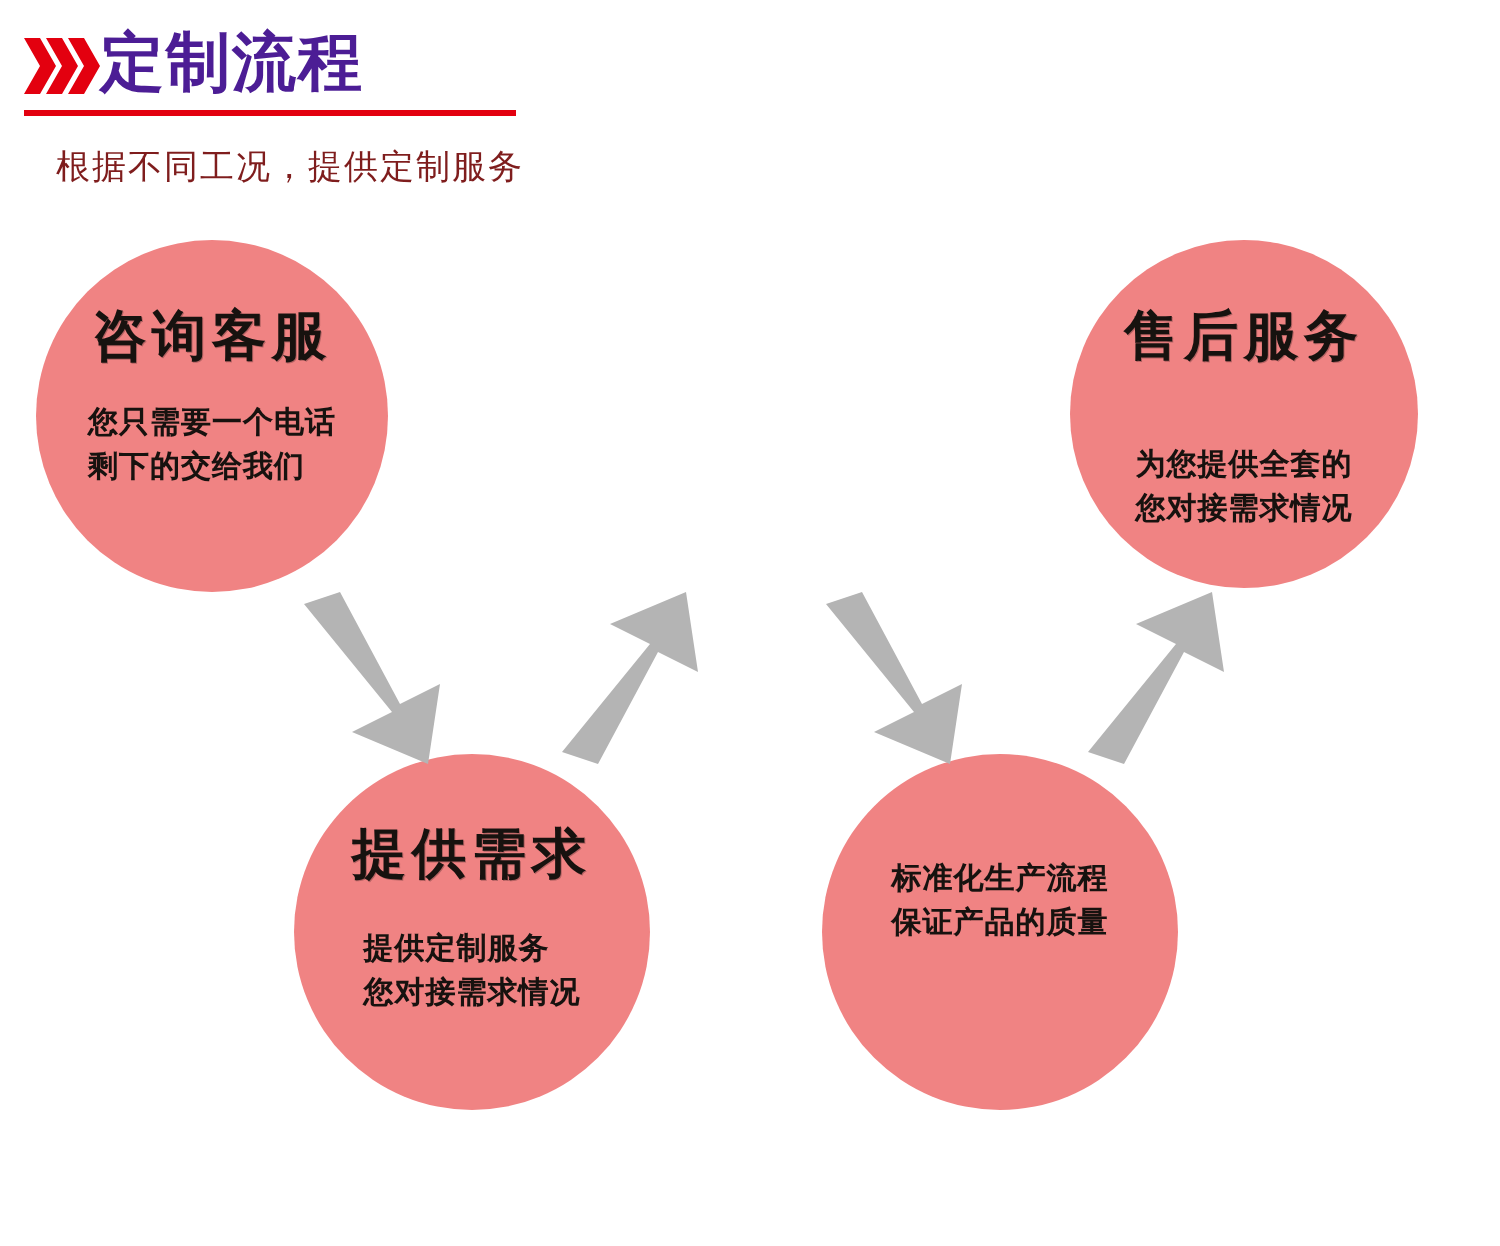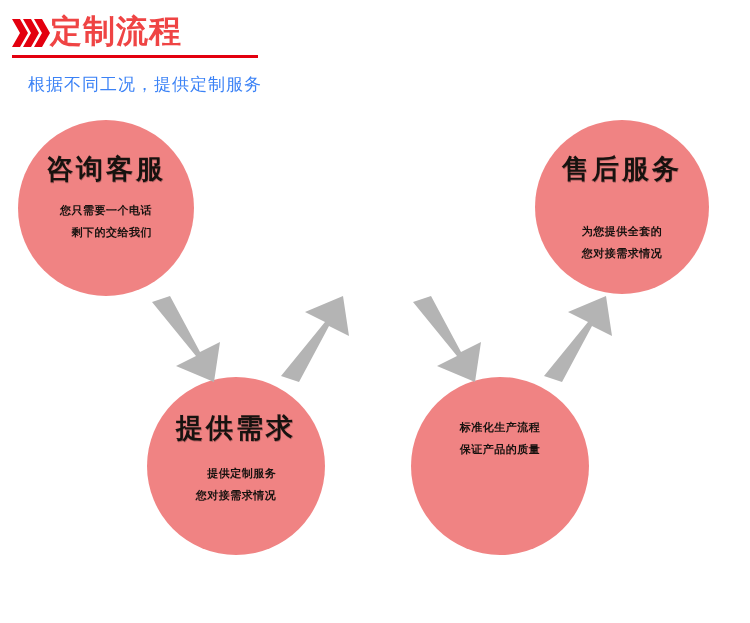--- a/index.html
+++ b/index.html
@@ -34,40 +34,40 @@
     top: 17px;
     width: 40px;
     height: 32px;
   }
   .title {
     position: absolute;
     left: 50px;
     top: 10px;
     font-size: 32px;
     font-weight: bold;
-    color: #ef4444;
+    color: #4c1d95;
     letter-spacing: 1px;
     line-height: 42px;
     font-family: "DejaVu Sans", "Liberation Sans", sans-serif;
     white-space: nowrap;
   }
   .title-rule {
     position: absolute;
     left: 12px;
     top: 55px;
     width: 246px;
     height: 3px;
     background: #e3000f;
   }
   .subtitle {
     position: absolute;
     left: 28px;
     top: 72px;
     font-size: 17px;
-    color: #3b82f6;
+    color: #7f1d1d;
     letter-spacing: 1px;
     line-height: 24px;
     white-space: nowrap;
   }
 
   
   .circle {
     position: absolute;
     border-radius: 50%;
     background: #f08383;
@@ -82,41 +82,41 @@
     font-family: "DejaVu Serif", "Liberation Serif", serif;
     font-size: 27px;
     font-weight: bold;
     letter-spacing: 3px;
     line-height: 30px;
     white-space: nowrap;
     text-shadow: 0.5px 0.5px 0 rgba(0,0,0,0.25);
   }
   .circle .c-desc {
     font-family: "DejaVu Serif", "Liberation Serif", serif;
-    font-size: 11px;
+    font-size: 15px;
     font-weight: bold;
     line-height: 22px;
     letter-spacing: 0.5px;
-    text-align: right;
+    text-align: left;
     white-space: nowrap;
   }
 
   
   #circle-1 { left: 18px;  top: 120px; width: 176px; height: 176px; padding-top: 34px; }
   #circle-2 { left: 281px; top: 120px; width: 174px; height: 174px; padding-top: 34px; }
   #circle-3 { left: 535px; top: 120px; width: 174px; height: 174px; padding-top: 34px; gap: 19px; }
   
   #circle-4 { left: 147px; top: 377px; width: 178px; height: 178px; padding-top: 36px; }
   #circle-5 { left: 411px; top: 377px; width: 178px; height: 178px; padding-top: 36px; }
 
   #circle-1 .c-desc { margin-top: 16px; }
   #circle-2 .c-desc { margin-top: 16px; }
   #circle-3 .c-desc { margin-top: 18px; }
   #circle-4 .c-desc { margin-top: 20px; }
-  #circle-5 .c-desc { margin-top: 4px; }
+  #circle-5 .c-desc { margin-top: 15px; }
 
   
   .arrow {
     position: absolute;
   }
   #arrow-1 { left: 148px; top: 296px; width: 84px; height: 86px; }
   #arrow-2 { left: 277px; top: 296px; width: 84px; height: 86px; }
   #arrow-3 { left: 409px; top: 296px; width: 84px; height: 86px; }
   #arrow-4 { left: 540px; top: 296px; width: 84px; height: 86px; }
 </style>

